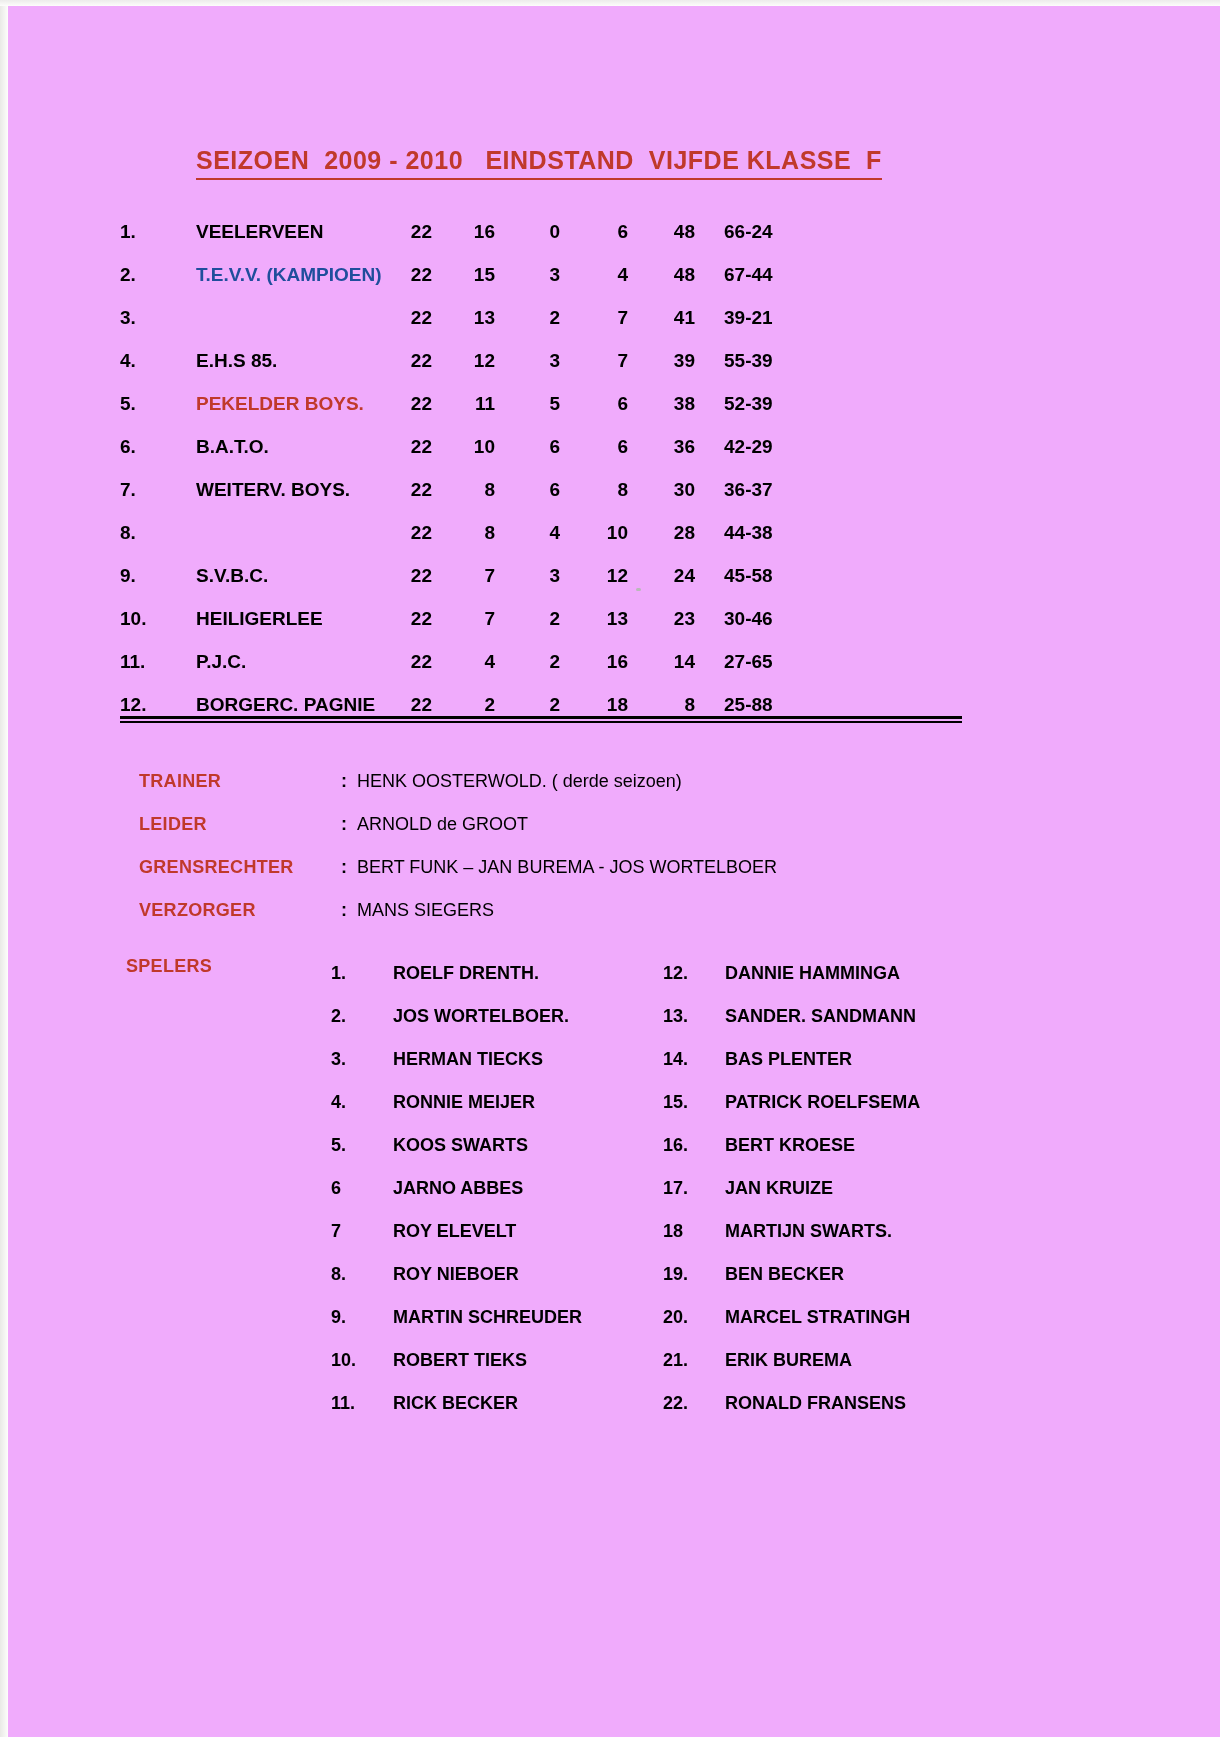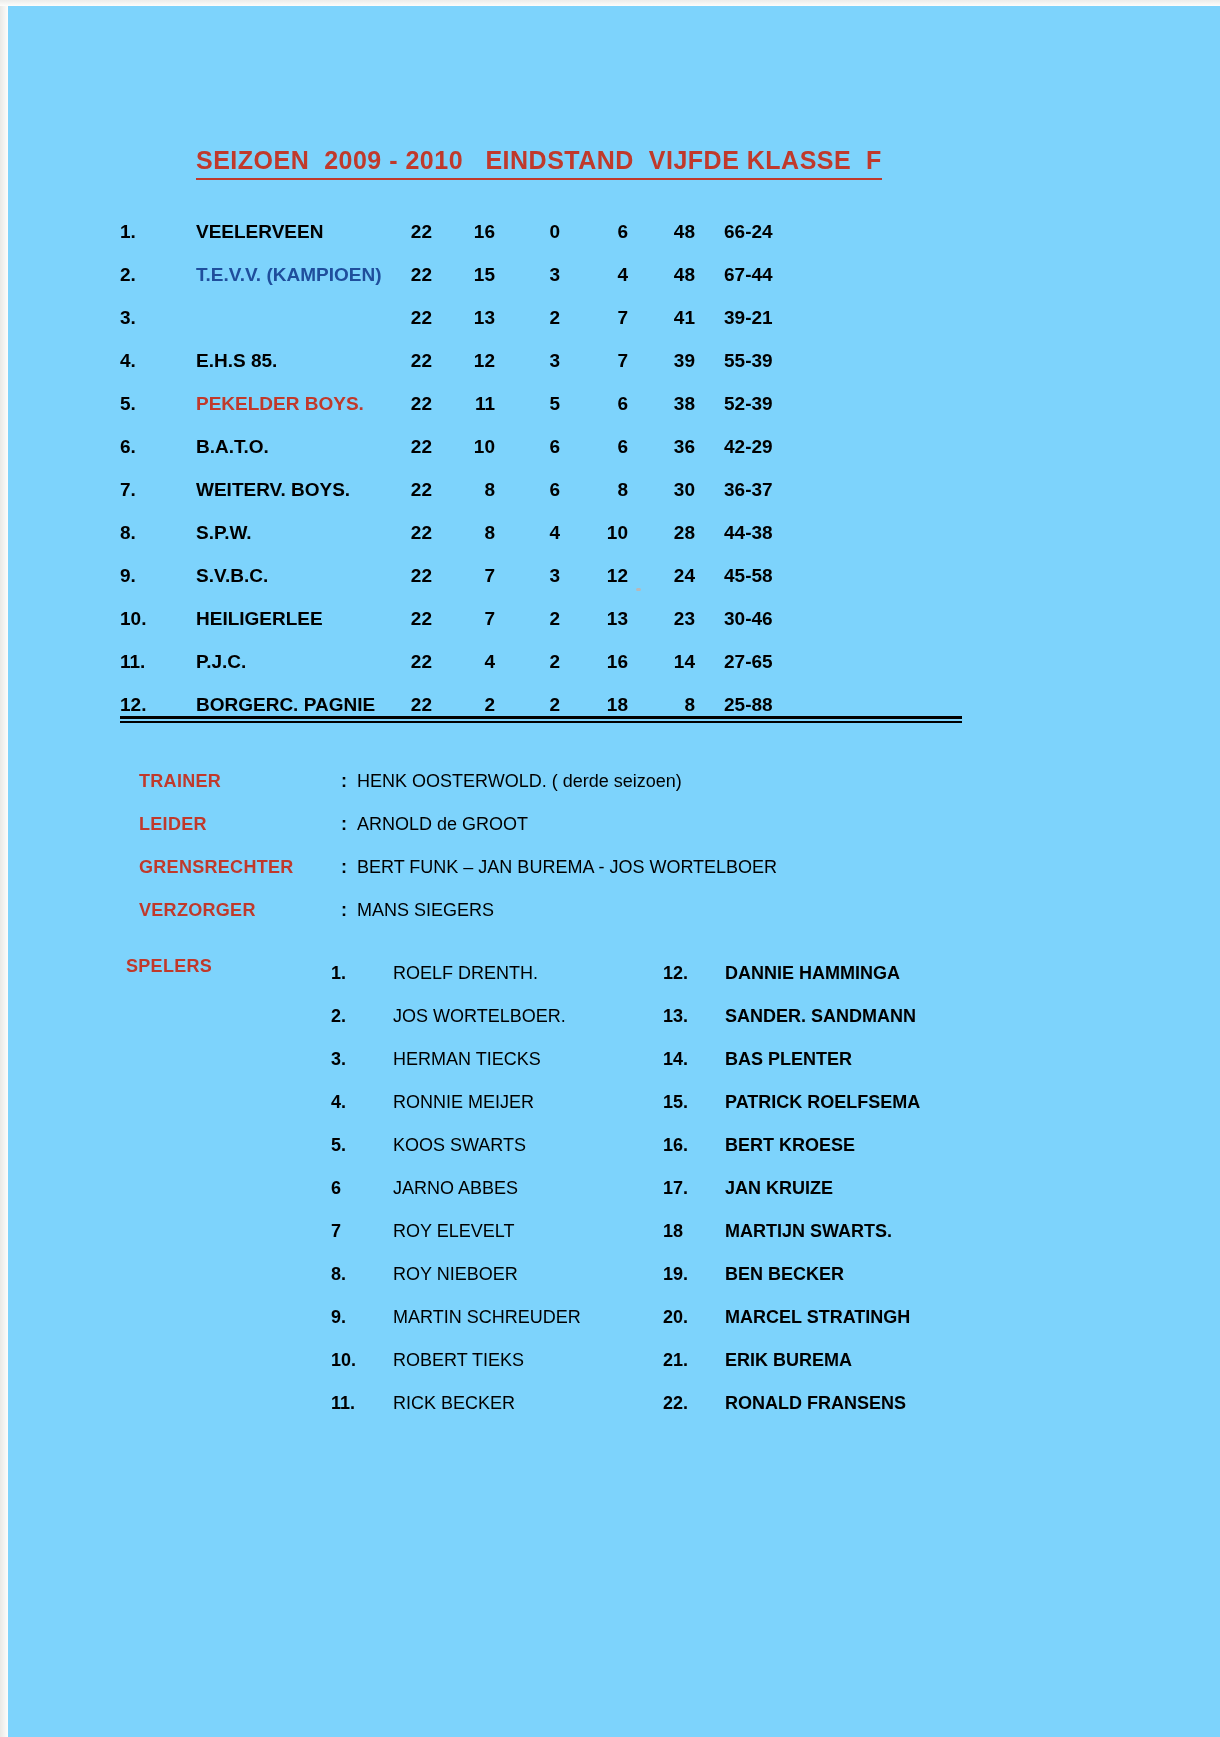--- a/index.html
+++ b/index.html
@@ -14,21 +14,21 @@
     color: #000000;
     overflow: hidden;
     position: relative;
   }
   
   .page {
     position: absolute;
     left: 0; top: 0;
     width: 1220px;
     height: 1737px;
-    background: #7dd3fc;
+    background: #f0abfc;
   }
   .scan-edge-left {
     position: absolute;
     left: 0; top: 0;
     width: 8px; height: 1737px;
     background: linear-gradient(to right, #e9e9e6, #fdfdfb);
   }
   .scan-edge-top {
     position: absolute;
     left: 0; top: 0;
@@ -165,21 +165,21 @@
     top: 0;
     width: 980px;
   }
   .prow {
     position: relative;
     height: 43px;
     line-height: 43px;
     white-space: nowrap;
   }
   .p-num-l   { position: absolute; left: 205px; width: 42px; text-align: left;  font-size: 18px; font-weight: bold; }
-  .p-name-l  { position: absolute; left: 267px; font-size: 18px; font-weight: normal; }
+  .p-name-l  { position: absolute; left: 267px; font-size: 18px; font-weight: bold; }
   .p-num-r   { position: absolute; left: 537px; width: 42px; text-align: left;  font-size: 18px; font-weight: bold; }
   .p-name-r  { position: absolute; left: 599px; font-size: 18px; font-weight: bold; }
 </style>
 </head>
 <body>
 
 <div class="page">
   <div class="scan-edge-left"></div>
   <div class="scan-edge-top"></div>
 
@@ -252,21 +252,20 @@
           <span class="c-team">WEITERV. BOYS.</span>
           <span class="c-g">22</span>
           <span class="c-w">8</span>
           <span class="c-d">6</span>
           <span class="c-l">8</span>
           <span class="c-p">30</span>
           <span class="c-goals">36-37</span>
         </div>
         <div class="srow">
           <span class="c-pos">8.</span>
-          <span class="c-team">S.P.W.</span>
           <span class="c-g">22</span>
           <span class="c-w">8</span>
           <span class="c-d">4</span>
           <span class="c-l">10</span>
           <span class="c-p">28</span>
           <span class="c-goals">44-38</span>
         </div>
         <div class="srow">
           <span class="c-pos">9.</span>
           <span class="c-team">S.V.B.C.</span>

